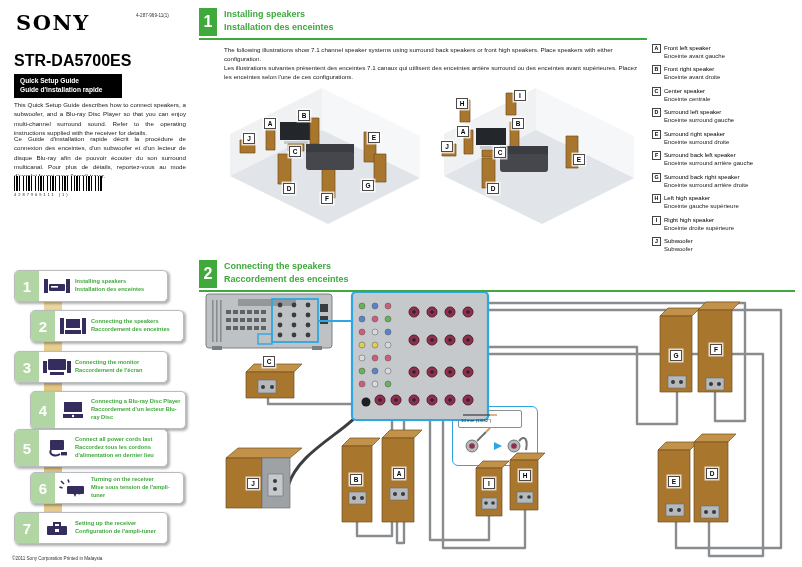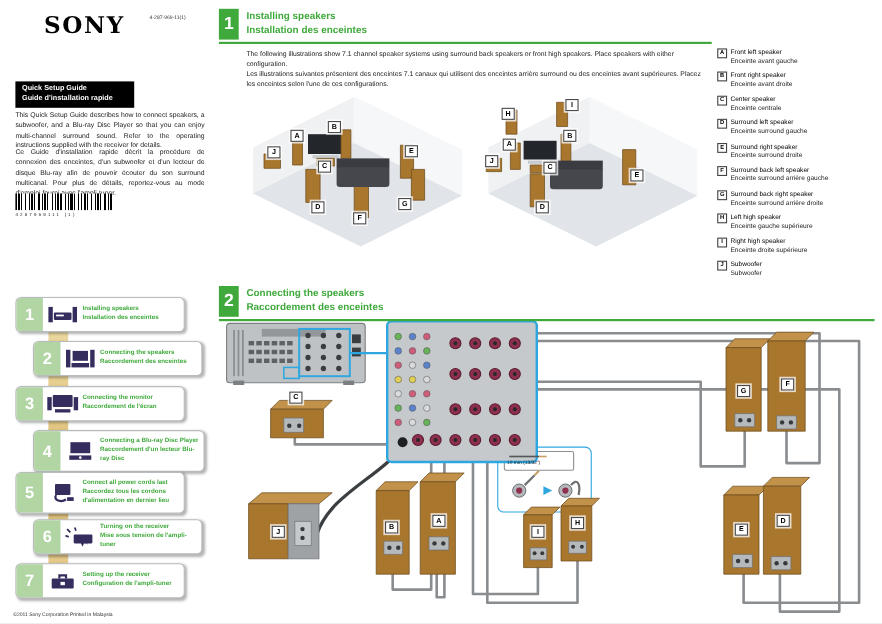--- a/index.html
+++ b/index.html
@@ -37,22 +37,23 @@
   .inset{border:1.6px solid #2ea7e0;border-radius:6px;background:#fff;}
   .inset-label{border:0.8px solid #8b8e91;border-radius:2px;background:#fff;}
   .strip-note{font-size:4.4px;color:#222;}
   svg{display:block;}
 </style>
 </head>
 <body>
 
 <div id="page">
 
-  <div class="abs logo" style="left:16px;top:10px;margin-left:24px;">SONY</div>
+  <div class="abs logo" style="left:16px;top:10px;">SONY</div>
   <div class="abs docnum" style="left:136px;top:13px;">4-287-969-11(1)</div>
+  <div class="abs model" style="left:14px;top:52px;">STR-DA5700ES</div>
   <div class="abs badge" style="left:14px;top:74px;">
     <div>Quick Setup Guide</div>
     <div>Guide d'installation rapide</div>
   </div>
   <div class="abs intro" style="left:14px;top:100px;">This Quick Setup Guide describes how to connect speakers, a subwoofer, and a Blu-ray Disc Player so that you can enjoy multi-channel surround sound. Refer to the operating instructions supplied with the receiver for details.</div>
   <div class="abs intro" style="left:14px;top:134px;">Ce Guide d'installation rapide décrit la procédure de connexion des enceintes, d'un subwoofer et d'un lecteur de disque Blu-ray afin de pouvoir écouter du son surround multicanal. Pour plus de détails, reportez-vous au mode d'emploi fourni avec l'ampli-tuner.</div>
   <div class="abs barcode" style="left:14px;top:176px;"></div>
   <div class="abs barcode-digits" style="left:14px;top:192px;">4287969111 (1)</div>
 
   <div class="abs ribbon" style="left:44px;top:284px;height:244px;"></div>

